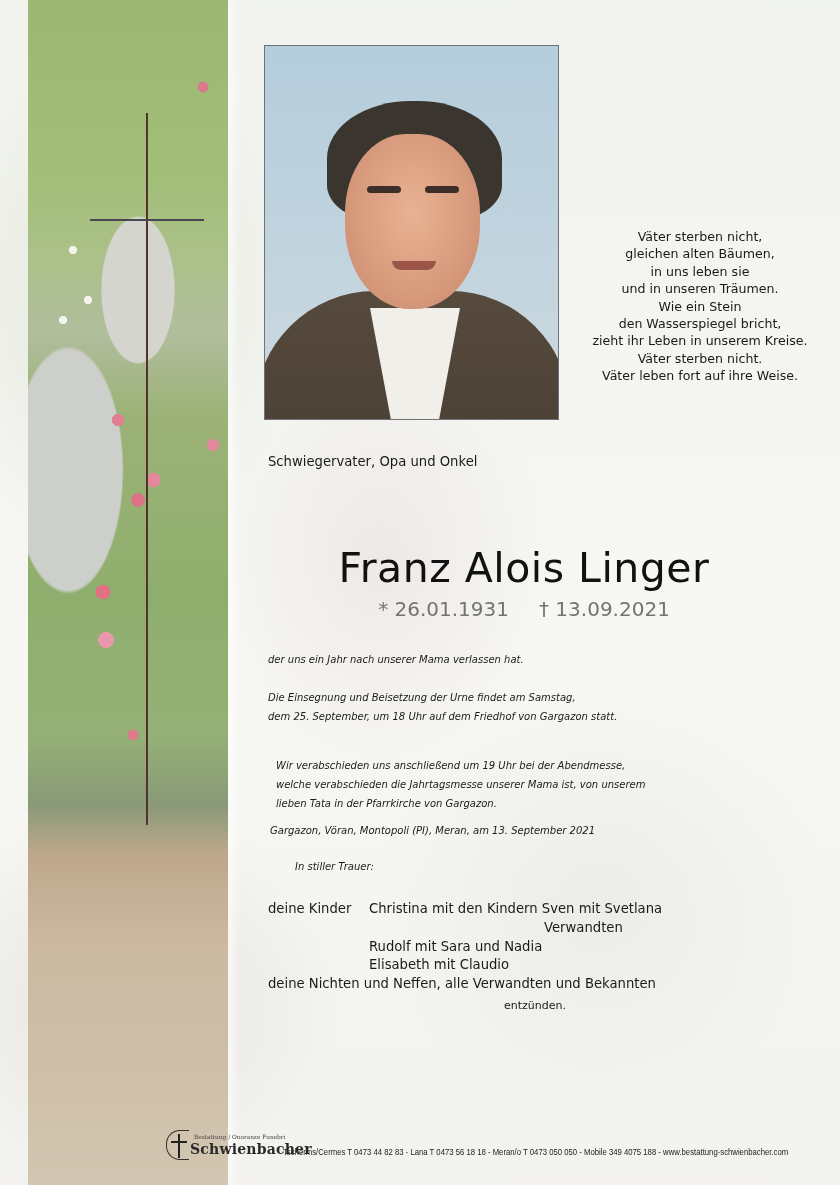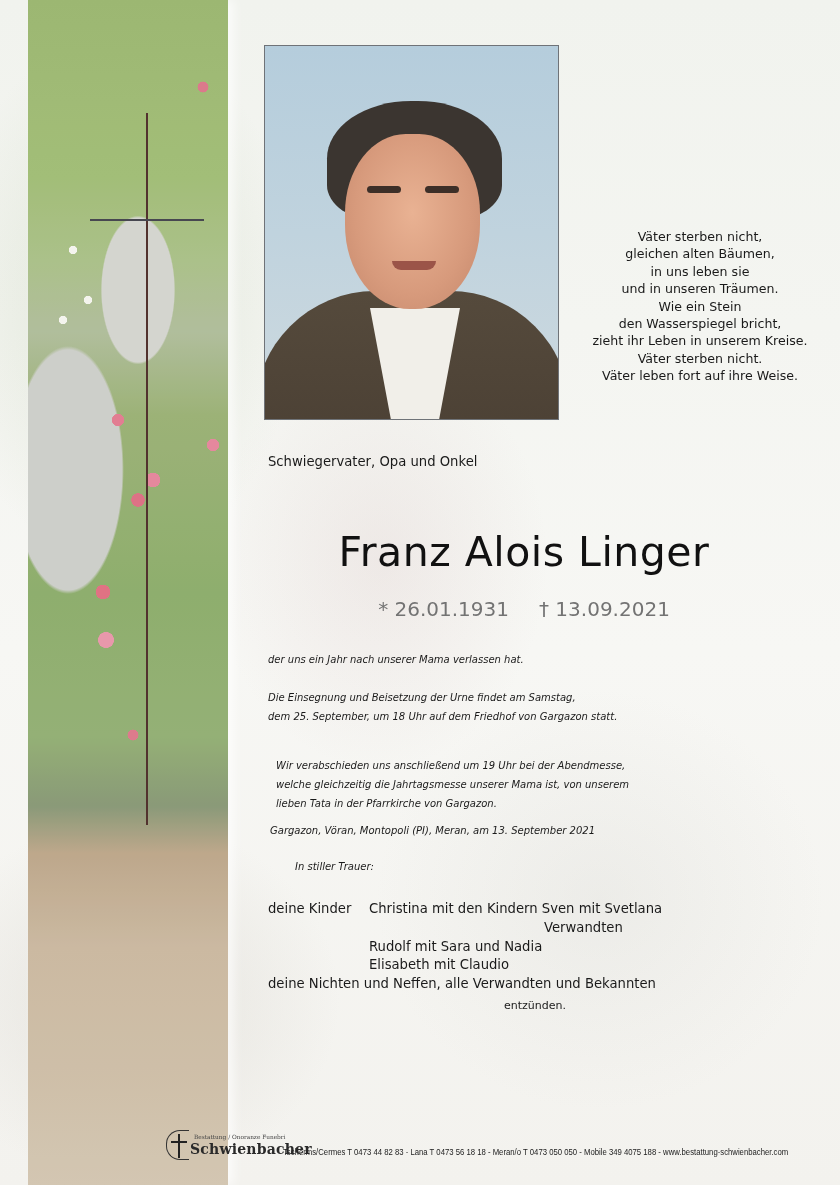--- a/index.html
+++ b/index.html
@@ -98,21 +98,21 @@
     position: absolute; left: 570px; top: 228px; width: 260px;
     text-align: center; font-size: 12.6px; line-height: 17.4px; color: #1a1a1a;
   }
   .poem div { white-space: nowrap; }
 
   .intro {
     position: absolute; left: 268px; top: 452px; width: 540px;
     font-size: 13.2px; line-height: 19px;
   }
   .name {
-    position: absolute; left: 264px; top: 528px; width: 520px; text-align: center;
+    position: absolute; left: 264px; top: 544px; width: 520px; text-align: center;
     font-size: 41px; font-weight: normal; letter-spacing: 0.5px; color: #111;
   }
   .dates {
     position: absolute; left: 264px; top: 597px; width: 520px; text-align: center;
     font-size: 20px; color: #737373;
   }
   .dates span { display: inline-block; }
   .dates .gap { width: 30px; }
 
   .body-text {
@@ -210,21 +210,21 @@
   <div>der uns ein Jahr nach unserer Mama verlassen hat.</div>
 </div>
 
 <div class="body-text p2">
   <div>Die Einsegnung und Beisetzung der Urne findet am Samstag,</div>
   <div>dem 25. September, um 18 Uhr auf dem Friedhof von Gargazon statt.</div>
 </div>
 
 <div class="body-text p3">
   <div>Wir verabschieden uns anschließend um 19 Uhr bei der Abendmesse,</div>
-  <div>welche gleichzeitig die Jahrtagsmesse unserer Mama ist, von unserem</div>
+  <div>welche verabschieden die Jahrtagsmesse unserer Mama ist, von unserem</div>
   <div>lieben Tata in der Pfarrkirche von Gargazon.</div>
 </div>
 
 <div class="body-text place">Gargazon, Vöran, Montopoli (PI), Meran, am 13. September 2021</div>
 
 <div class="body-text trauer">In stiller Trauer:</div>
 
 <div class="family">
   <div class="row">
     <span class="lbl">deine Kinder</span>

